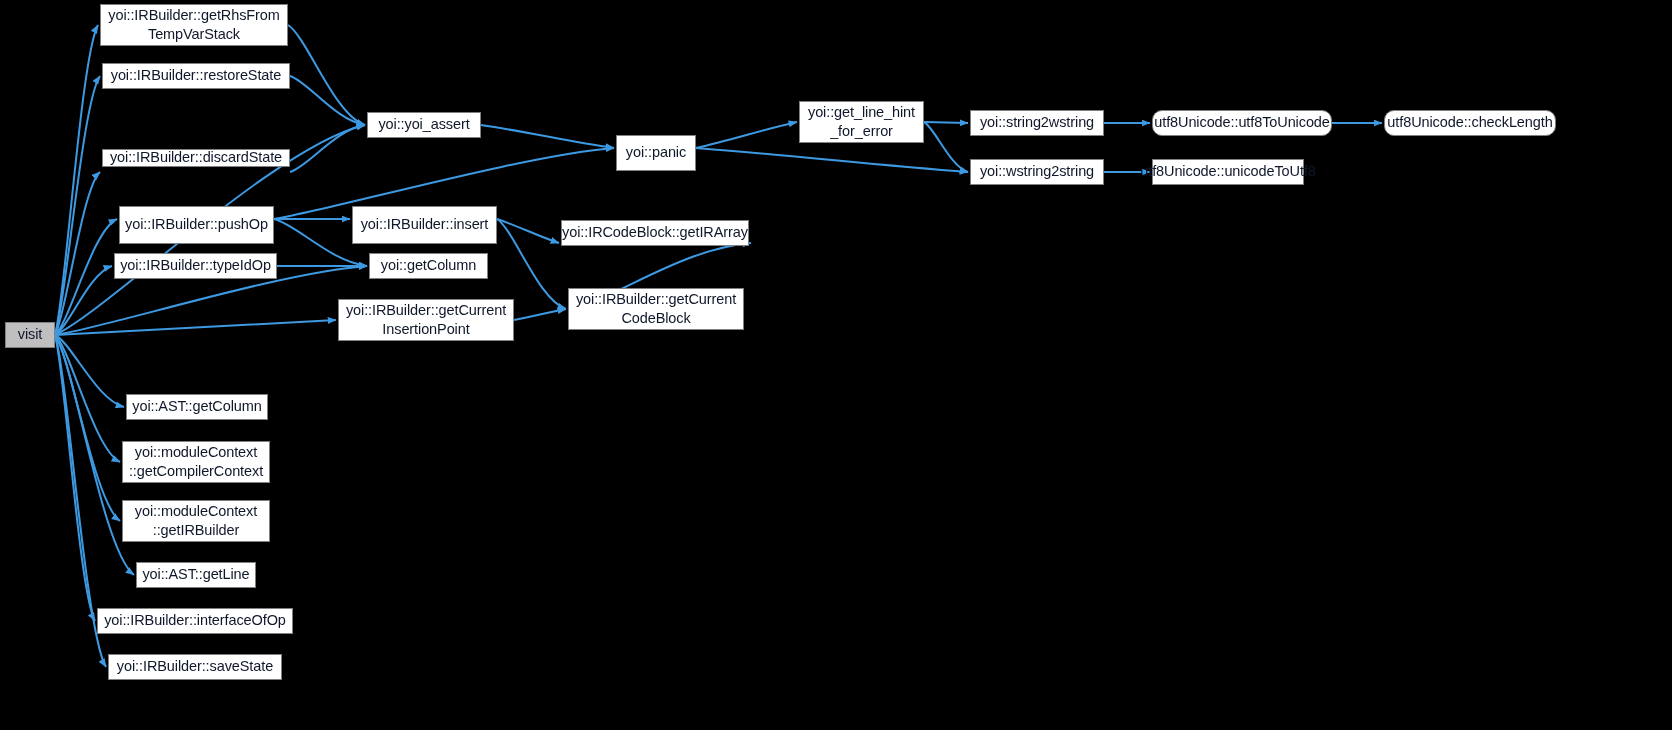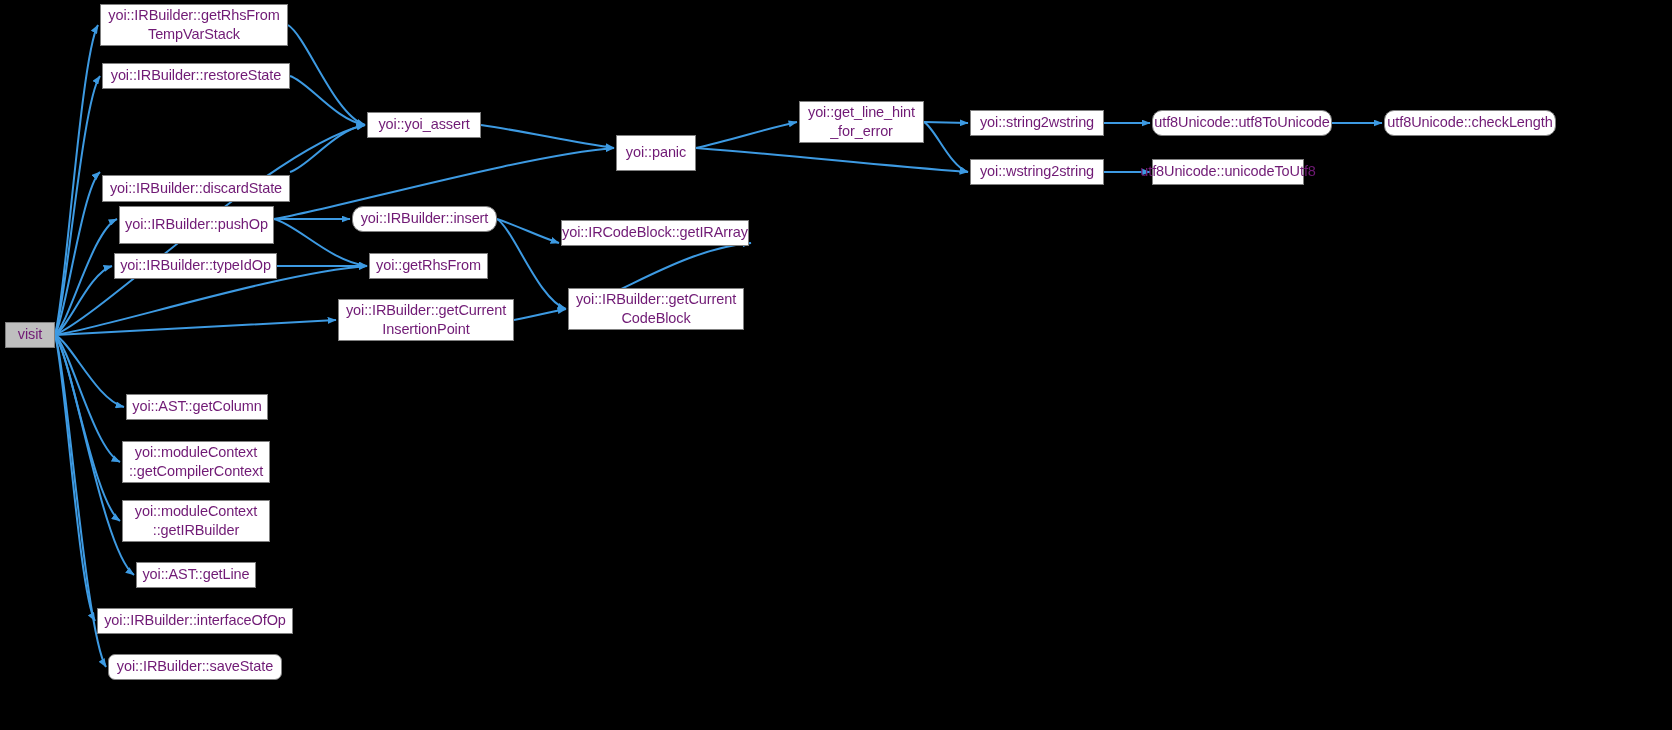--- a/index.html
+++ b/index.html
@@ -20,21 +20,21 @@
     left: 0;
     top: 0;
     width: 1672px;
     height: 730px;
   }
   .node {
     position: absolute;
     box-sizing: border-box;
     border: 1px solid #808080;
     background: #ffffff;
-    color: #701a75;
+    color: #0f172a;
     font-size: 14.5px;
     line-height: 1.32;
     text-align: center;
     display: flex;
     align-items: center;
     justify-content: center;
     white-space: pre-line;
     padding: 0 4px;
     letter-spacing: -0.1px;
   }
@@ -85,34 +85,34 @@
       <path d="M924,122 C934.89,128 950.4,167 968,172" fill="none" stroke="#3d9ae2" stroke-width="2" marker-end="url(#arrowhead)"></path>
       <path d="M1104,123 C1120.1,123 1133.9,123 1150,123" fill="none" stroke="#3d9ae2" stroke-width="2" marker-end="url(#arrowhead)"></path>
       <path d="M1104,172 C1120.1,172 1133.9,172 1150,172" fill="none" stroke="#3d9ae2" stroke-width="2" marker-end="url(#arrowhead)"></path>
       <path d="M1332,123 C1349.5,123 1364.5,123 1382,123" fill="none" stroke="#3d9ae2" stroke-width="2" marker-end="url(#arrowhead)"></path>
     </svg>
   <div id="node-layer">
       <div class="node root" style="left: 5px; top: 322px; width: 50px; height: 26px;">visit</div>
       <div class="node" style="left: 100px; top: 4px; width: 188px; height: 42px;">yoi::IRBuilder::getRhsFrom
 TempVarStack</div>
       <div class="node" style="left: 102px; top: 63px; width: 188px; height: 26px;">yoi::IRBuilder::restoreState</div>
-      <div class="node" style="left: 102px; top: 175px; width: 188px; height: 27px;">yoi::IRBuilder::discardState</div>
+      <div class="node" style="left: 102px; top: 149px; width: 188px; height: 18px;">yoi::IRBuilder::discardState</div>
       <div class="node" style="left: 119px; top: 206px; width: 155px; height: 38px;">yoi::IRBuilder::pushOp</div>
       <div class="node" style="left: 114px; top: 253px; width: 163px; height: 26px;">yoi::IRBuilder::typeIdOp</div>
       <div class="node" style="left: 126px; top: 394px; width: 142px; height: 26px;">yoi::AST::getColumn</div>
       <div class="node" style="left: 122px; top: 441px; width: 148px; height: 42px;">yoi::moduleContext
 ::getCompilerContext</div>
       <div class="node" style="left: 122px; top: 500px; width: 148px; height: 42px;">yoi::moduleContext
 ::getIRBuilder</div>
       <div class="node" style="left: 136px; top: 562px; width: 120px; height: 26px;">yoi::AST::getLine</div>
       <div class="node" style="left: 97px; top: 608px; width: 196px; height: 26px;">yoi::IRBuilder::interfaceOfOp</div>
-      <div class="node" style="left: 108px; top: 654px; width: 174px; height: 26px; border-radius: 7px;">yoi::IRBuilder::saveState</div>
+      <div class="node" style="left: 108px; top: 654px; width: 174px; height: 26px;">yoi::IRBuilder::saveState</div>
       <div class="node" style="left: 367px; top: 112px; width: 114px; height: 26px;">yoi::yoi_assert</div>
-      <div class="node" style="left: 352px; top: 206px; width: 145px; height: 26px; border-radius: 11px;">yoi::IRBuilder::insert</div>
-      <div class="node" style="left: 369px; top: 253px; width: 119px; height: 26px;">yoi::getRhsFrom</div>
+      <div class="node" style="left: 352px; top: 206px; width: 145px; height: 38px;">yoi::IRBuilder::insert</div>
+      <div class="node" style="left: 369px; top: 253px; width: 119px; height: 26px;">yoi::getColumn</div>
       <div class="node" style="left: 338px; top: 299px; width: 176px; height: 42px;">yoi::IRBuilder::getCurrent
 InsertionPoint</div>
       <div class="node" style="left: 561px; top: 220px; width: 188px; height: 26px;">yoi::IRCodeBlock::getIRArray</div>
       <div class="node" style="left: 568px; top: 288px; width: 176px; height: 42px;">yoi::IRBuilder::getCurrent
 CodeBlock</div>
       <div class="node" style="left: 616px; top: 135px; width: 80px; height: 36px;">yoi::panic</div>
       <div class="node" style="left: 799px; top: 101px; width: 125px; height: 42px;">yoi::get_line_hint
 _for_error</div>
       <div class="node" style="left: 970px; top: 110px; width: 134px; height: 26px;">yoi::string2wstring</div>
       <div class="node" style="left: 970px; top: 159px; width: 134px; height: 26px;">yoi::wstring2string</div>

